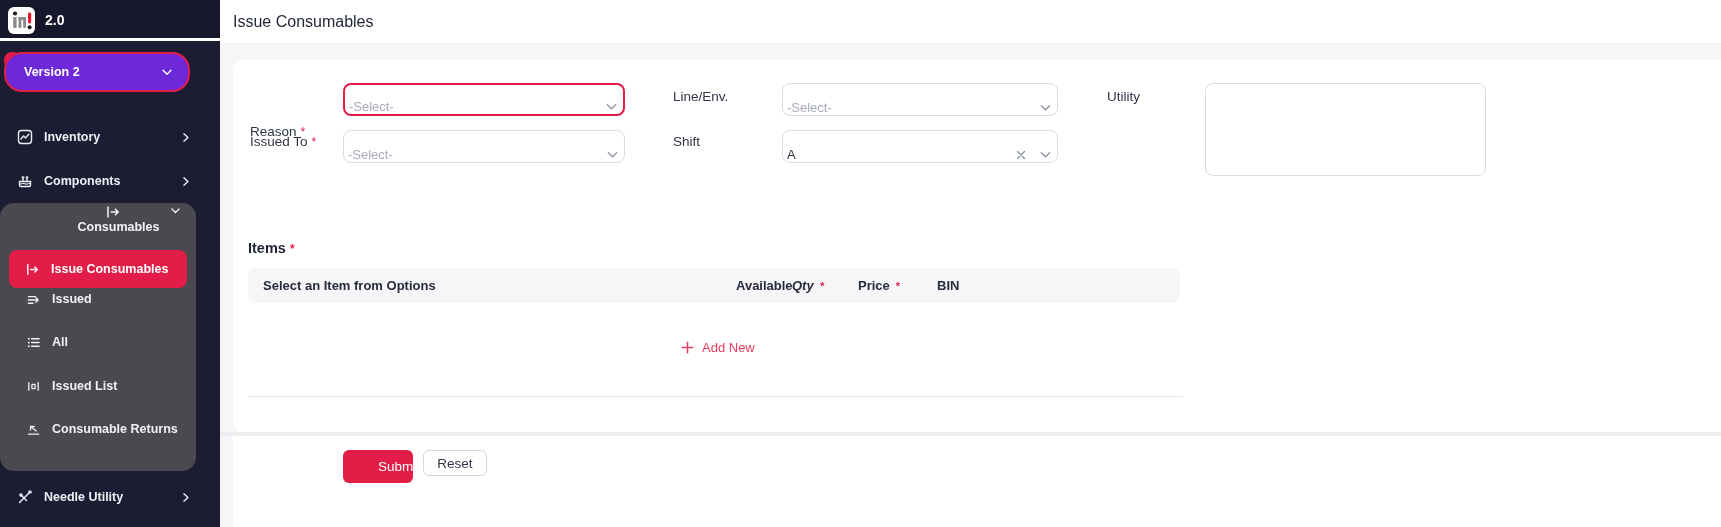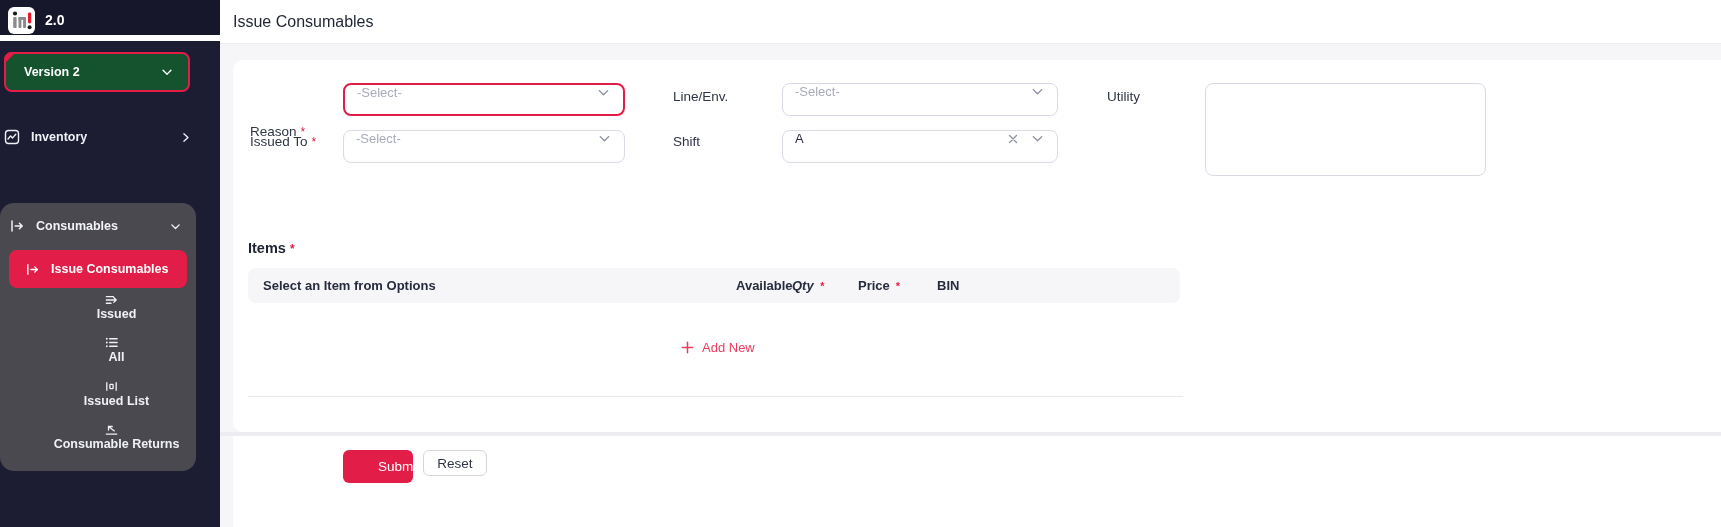--- a/index.html
+++ b/index.html
@@ -9,49 +9,49 @@
   
   .main-bg{position:absolute;left:220px;top:0;width:1501px;height:527px;background:#f6f6f8;}
   .topbar{position:absolute;left:220px;top:0;width:1501px;height:44px;background:#ffffff;border-bottom:1px solid #ececf1;display:flex;align-items:center;padding-left:13px;}
   .page-title{font-size:16px;font-weight:500;color:#1e2433;}
   .card{position:absolute;left:233px;top:60px;width:1488px;height:372px;background:#ffffff;border-radius:10px 0 0 10px;}
   .footer-gap{position:absolute;left:220px;top:432px;width:1501px;height:4px;background:#ededf1;}
   .footerbar{position:absolute;left:233px;top:436px;width:1488px;height:91px;background:#ffffff;}
 
   
   .sidebar{position:absolute;left:0;top:0;width:220px;height:527px;background:#1c1c33;}
-  .side-top{position:absolute;left:0;top:0;width:220px;height:41px;background:#17172b;border-bottom:6px solid #ffffff;}
+  .side-top{position:absolute;left:0;top:0;width:220px;height:41px;background:#17172b;border-bottom:3px solid #ffffff;}
   .logo-box{position:absolute;left:8px;top:7px;width:27px;height:27px;background:#ffffff;border-radius:6px;}
   .logo-text{position:absolute;left:45px;top:0;height:41px;line-height:41px;color:#ffffff;font-size:14px;font-weight:700;}
-  .version-box{position:absolute;left:4px;top:52px;width:186px;height:40px;border:2px solid #e11d48;border-radius:8px;background:#14532d;display:flex;align-items:center;padding:0 14px 0 18px;cursor:pointer;}
+  .version-box{position:absolute;left:4px;top:52px;width:186px;height:40px;border:2px solid #e11d48;border-radius:18px;background:#6d28d9;display:flex;align-items:center;padding:0 14px 0 18px;cursor:pointer;}
   .version-box .corner{position:absolute;left:-2px;top:-2px;width:0;height:0;border-top:12px solid #e11d48;border-right:12px solid transparent;border-top-left-radius:8px;}
   .version-label{color:#ffffff;font-size:12.5px;font-weight:700;}
   .version-box .chev{margin-left:auto;}
 
-  .nav-item{position:absolute;left:0;width:220px;height:44px;display:flex;align-items:center;padding-left:4px;cursor:pointer;}
+  .nav-item{position:absolute;left:0;width:220px;height:44px;display:flex;align-items:center;padding-left:17px;cursor:pointer;}
   .nav-item .nav-label{color:#eef0f6;font-size:12.5px;font-weight:700;margin-left:11px;}
   .nav-item .chev-r{position:absolute;right:28px;}
   .nav-inventory{top:115px;}
   .nav-components{top:159px;}
   .nav-needle{top:475px;}
 
   .nav-group{position:absolute;left:0;top:203px;width:196px;height:268px;background:#49494f;border-radius:14px;}
-  .group-head{position:absolute;left:0;top:1px;width:196px;height:44px;display:flex;align-items:center;padding-left:9px;cursor:pointer;}
+  .group-head{position:absolute;left:0;top:1px;width:196px;height:44px;display:flex;align-items:center;padding-left:30px;cursor:pointer;flex-direction:column;}
   .group-head .nav-label{color:#f2f3f7;font-size:12.5px;font-weight:700;margin-left:11px;}
   .group-head .chev-d{position:absolute;right:14px;}
-  .sub-item{position:absolute;left:0;width:196px;height:44px;display:flex;align-items:center;padding-left:26px;cursor:pointer;flex-direction:column;}
+  .sub-item{position:absolute;left:0;width:196px;height:44px;display:flex;padding-left:26px;cursor:pointer;}
   .sub-item .nav-label{color:#f0f1f5;font-size:12.5px;font-weight:700;margin-left:11px;}
   .sub-issued{top:89px;} .sub-all{top:132px;} .sub-issuedlist{top:176px;} .sub-returns{top:219px;}
   .active-pill{position:absolute;left:9px;top:47px;width:178px;height:38px;background:#e11d48;border-radius:8px;display:flex;align-items:center;padding-left:16px;cursor:pointer;}
   .active-pill .nav-label{color:#ffffff;font-size:12.5px;font-weight:700;margin-left:11px;}
 
   
   .flabel{position:absolute;font-size:13.5px;color:#2f3545;white-space:nowrap;}
   .req{color:#e11d48;margin-left:4px;font-size:12px;}
-  .select{position:absolute;height:33px;background:#ffffff;border:1px solid #d8dae6;border-radius:8px;display:flex;align-items:flex-start;padding:0 12px;cursor:pointer;}
+  .select{position:absolute;height:33px;background:#ffffff;border:1px solid #d8dae6;border-radius:8px;display:flex;align-items:flex-end;padding:0 4px;cursor:pointer;}
   .select.error{border:2px solid #e11d48;}
   .placeholder{font-size:13px;color:#a8abba;flex:1;}
   .sel-value{font-size:13px;color:#2b3040;flex:1;}
   .sel-icons{display:flex;align-items:center;gap:10px;}
   .lbl-reason{left:250px;top:89px;margin-top:35px;} .sel-reason{left:343px;top:83px;width:282px;}
   .lbl-lineenv{left:673px;top:89px;} .sel-lineenv{left:782px;top:83px;width:276px;}
   .lbl-comments{left:1107px;top:89px;}
   .comments-area{position:absolute;left:1205px;top:83px;width:281px;height:93px;border:1px solid #d8dae6;border-radius:8px;resize:none;outline:none;padding:8px 10px;font-size:13px;color:#2b3040;}
   .lbl-issuedto{left:250px;top:134px;} .sel-issuedto{left:343px;top:130px;width:282px;}
   .lbl-shift{left:673px;top:134px;} .sel-shift{left:782px;top:130px;width:276px;}
@@ -114,20 +114,33 @@
       <svg width="16" height="16" viewBox="0 0 16 16" fill="none" stroke="#eef0f6" stroke-width="1.4" stroke-linecap="round" stroke-linejoin="round">
         <rect x="1.5" y="1.5" width="13" height="13" rx="3"></rect>
           <path d="M4 10l2.6-3.1 2 2L11.8 5.3"></path>
       </svg>
       <span class="nav-label">Inventory</span>
       <svg class="chev-r" width="13" height="13" viewBox="0 0 16 16">
           <path d="M6 3.5L11 8l-5 4.5" stroke="#eef0f6" stroke-width="1.7" fill="none" stroke-linecap="round" stroke-linejoin="round"></path>
         </svg>
     </div>
 
+    <div class="nav-item nav-components">
+      <svg width="16" height="16" viewBox="0 0 16 16" fill="none" stroke="#eef0f6" stroke-width="1.4" stroke-linecap="round" stroke-linejoin="round">
+        <path d="M2.5 8.5h11V12a1.5 1.5 0 0 1-1.5 1.5H4A1.5 1.5 0 0 1 2.5 12z"></path>
+        <path d="M2.5 10.8c1.8 1.1 2.8-1.1 5.5 0 2.7 1.1 3.7-1.1 5.5 0" stroke-width="1.1"></path>
+        <path d="M6 8.5V6.2M10 8.5V6.2"></path>
+          <circle cx="6" cy="4.6" r="0.9" stroke-width="1.1"></circle>
+          <circle cx="10" cy="4.6" r="0.9" stroke-width="1.1"></circle>
+      </svg>
+      <span class="nav-label">Components</span>
+      <svg class="chev-r" width="13" height="13" viewBox="0 0 16 16">
+          <path d="M6 3.5L11 8l-5 4.5" stroke="#eef0f6" stroke-width="1.7" fill="none" stroke-linecap="round" stroke-linejoin="round"></path>
+        </svg>
+    </div>
 
     <div class="nav-group">
       <div class="group-head">
         <svg width="16" height="16" viewBox="0 0 16 16" fill="none" stroke="#f2f3f7" stroke-width="1.5" stroke-linecap="round" stroke-linejoin="round">
           <path d="M3 3v10"></path>
             <path d="M6.2 8h7M10.4 5.2 13.2 8l-2.8 2.8"></path>
         </svg>
         <span class="nav-label">Consumables</span>
         <svg class="chev-d" width="13" height="13" viewBox="0 0 16 16">
             <path d="M3.5 6l4.5 4.5L12.5 6" stroke="#f2f3f7" stroke-width="1.7" fill="none" stroke-linecap="round" stroke-linejoin="round"></path>
@@ -173,20 +186,32 @@
 
       <div class="sub-item sub-returns">
         <svg width="15" height="15" viewBox="0 0 16 16" fill="none" stroke="#f0f1f5" stroke-width="1.4" stroke-linecap="round" stroke-linejoin="round">
           <path d="M2.5 13h11"></path>
             <path d="M11 9.5 4.8 4.8M4.8 4.8h4M4.8 4.8v3.8"></path>
         </svg>
         <span class="nav-label">Consumable Returns</span>
       </div>
     </div>
 
+    <div class="nav-item nav-needle">
+      <svg width="16" height="16" viewBox="0 0 16 16" fill="none" stroke="#eef0f6" stroke-width="1.4" stroke-linecap="round">
+        <path d="M2.5 13.5 12.5 3.5"></path>
+          <path d="M4.5 6.5l5 5"></path>
+          <circle cx="13" cy="3" r="1.1"></circle>
+          <circle cx="4" cy="6" r="1.1"></circle>
+      </svg>
+      <span class="nav-label">Needle Utility</span>
+      <svg class="chev-r" width="13" height="13" viewBox="0 0 16 16">
+          <path d="M6 3.5L11 8l-5 4.5" stroke="#eef0f6" stroke-width="1.7" fill="none" stroke-linecap="round" stroke-linejoin="round"></path>
+        </svg>
+    </div>
   </aside>
 
   <span class="flabel lbl-reason"><span>Reason</span><span class="req">*</span></span>
   <div class="select error sel-reason">
     <span class="placeholder">-Select-</span>
     <svg width="15" height="15" viewBox="0 0 16 16">
         <path d="M3.5 6l4.5 4.5L12.5 6" stroke="#8b90a0" stroke-width="1.5" fill="none" stroke-linecap="round" stroke-linejoin="round"></path>
       </svg>
   </div>
 

